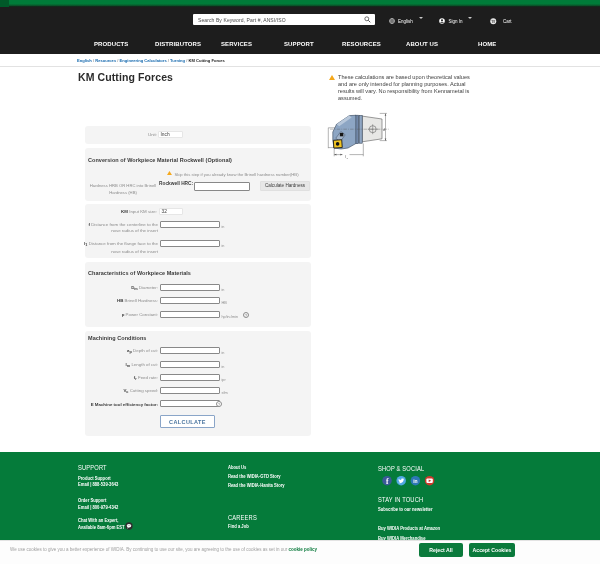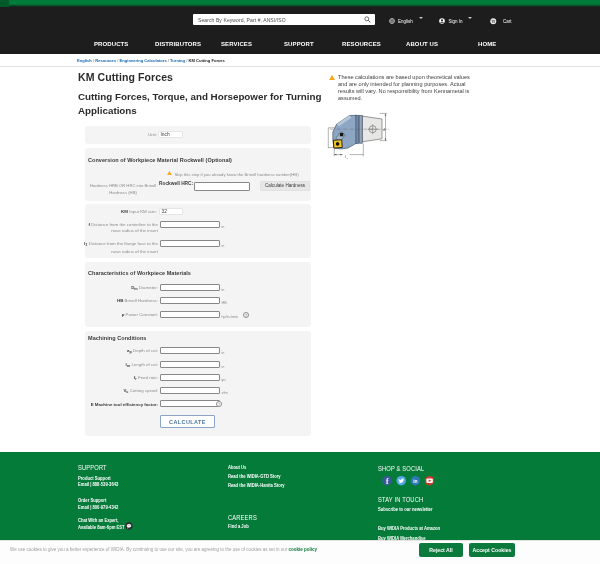--- a/index.html
+++ b/index.html
@@ -98,21 +98,20 @@
     <div class="nav-item" style="left:155px;">DISTRIBUTORS</div>
     <div class="nav-item" style="left:221px;">SERVICES</div>
     <div class="nav-item" style="left:284px;">SUPPORT</div>
     <div class="nav-item" style="left:342px;">RESOURCES</div>
     <div class="nav-item" style="left:406px;">ABOUT US</div>
     <div class="nav-item" style="left:478px;">HOME</div>
   </div>
   <div class="abs" id="crumbs"><a>English</a> / <a>Resources</a> / <a>Engineering Calculators</a> / <a>Turning</a> / <span class="last">KM Cutting Forces</span></div>
   <div class="abs" id="crumbline"></div>
   <div class="abs" id="h1">KM Cutting Forces</div>
-  <div class="abs" id="h2">Cutting Forces, Torque, and Horsepower for Turning<br>Applications</div>
   <div class="abs" id="warn">
     <span class="tri"></span>
     <div class="txt">These calculations are based upon theoretical values<br>and are only intended for planning purposes. Actual<br>results will vary. No responsibility from Kennametal is<br>assumed.</div>
   </div>
 
   <svg class="abs" id="tool" style="left:326px; top:105px;" width="70" height="55" viewBox="0 0 70 55">
     <g stroke="#5a5a5a" stroke-width="0.45" fill="none">
       <line x1="2.3" y1="22.8" x2="2.3" y2="43.2"></line>
       <line x1="2.3" y1="22.8" x2="11" y2="22.8"></line>
       <line x1="2.3" y1="42.6" x2="15" y2="42.6"></line>

